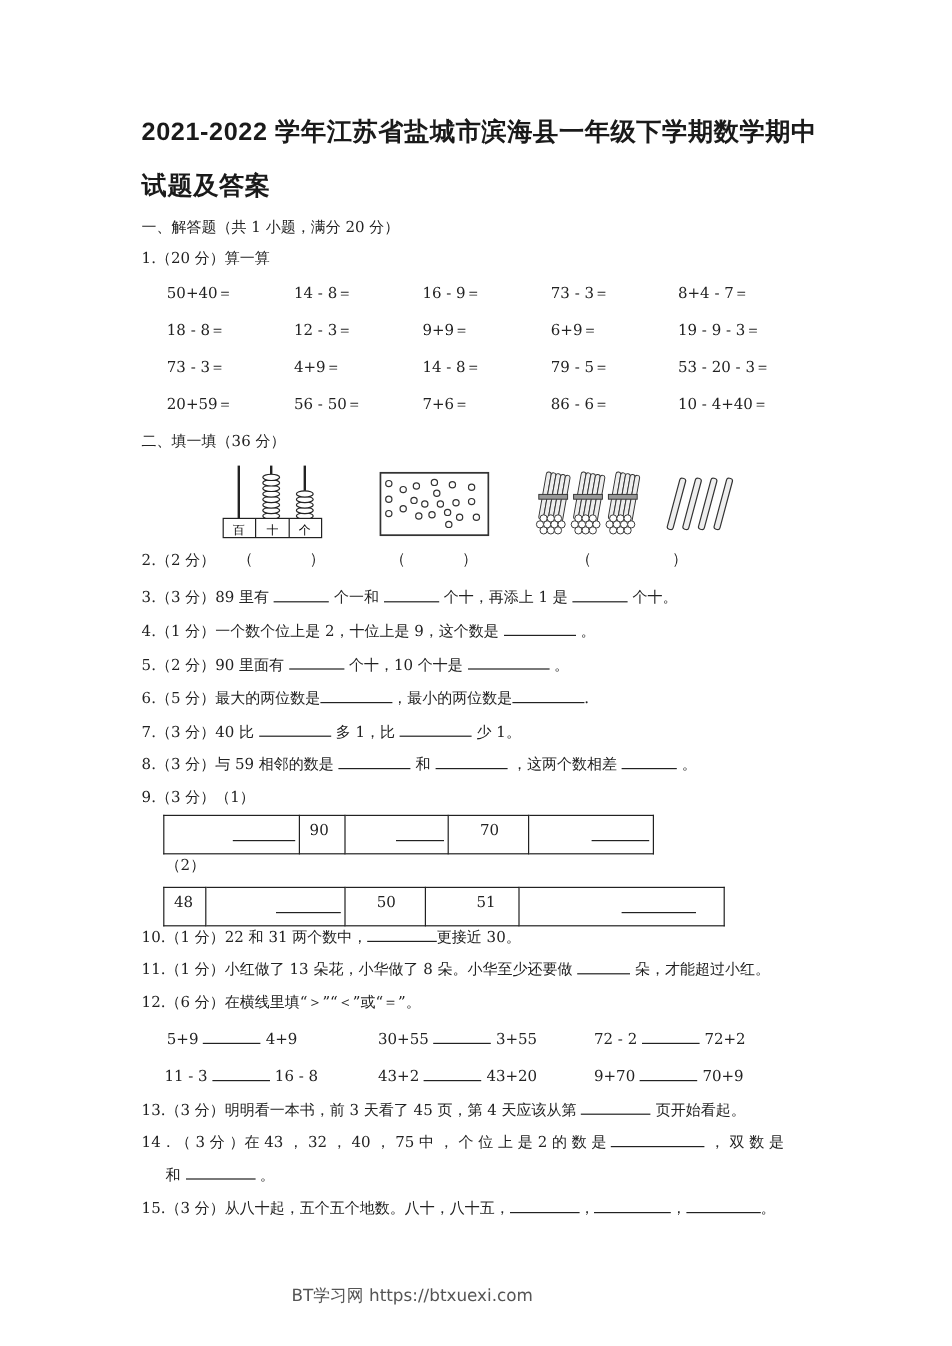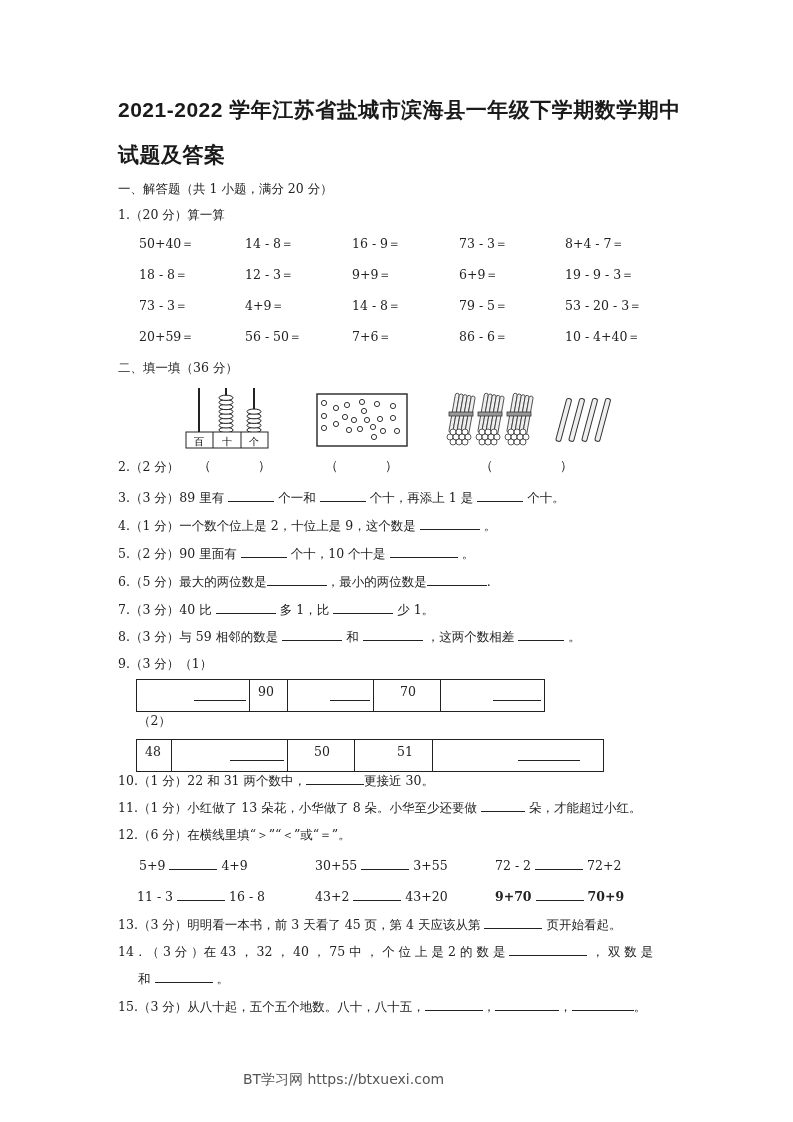--- a/index.html
+++ b/index.html
@@ -237,21 +237,21 @@
   <span>11.（1 分）小红做了 13 朵花，小华做了 8 朵。小华至少还要做</span><span class="blank" style="width:44px"></span><span>朵，才能超过小红。</span>
 </div>
 <div class="line" style="top:827px">12.（6 分）在横线里填“＞”“＜”或“＝”。</div>
 
 <div id="q12pairs">
     <div class="calc" style="left: 139px; top: 858px;"><span>5+9</span><span class="blank" style="width:48px"></span><span>4+9</span></div>
     <div class="calc" style="left: 315px; top: 858px;"><span>30+55</span><span class="blank" style="width:48px"></span><span>3+55</span></div>
     <div class="calc" style="left: 495px; top: 858px;"><span>72 - 2</span><span class="blank" style="width:48px"></span><span>72+2</span></div>
     <div class="calc" style="left: 137px; top: 889px;"><span>11 - 3</span><span class="blank" style="width:48px"></span><span>16 - 8</span></div>
     <div class="calc" style="left: 315px; top: 889px;"><span>43+2</span><span class="blank" style="width:48px"></span><span>43+20</span></div>
-    <div class="calc" style="left: 495px; top: 889px; font-weight: bold;"><span>9+70</span><span class="blank" style="width:48px"></span><span>70+9</span></div>
+    <div class="calc" style="left: 495px; top: 889px;"><span>9+70</span><span class="blank" style="width:48px"></span><span>70+9</span></div>
   </div>
 
 <div class="line" style="top:917px">
   <span>13.（3 分）明明看一本书，前 3 天看了 45 页，第 4 天应该从第</span><span class="blank" style="width:58px"></span><span>页开始看起。</span>
 </div>
 <div class="line" style="top:944px">
   <span>14．（ 3 分 ）在 43 ， 32 ， 40 ， 75 中 ， 个 位 上 是 2 的 数 是</span><span class="blank" style="width:78px"></span><span>， 双 数 是</span>
 </div>
 <div class="line" style="top:971px;left:138px">
   <span>和</span><span class="blank" style="width:58px"></span><span>。</span>

